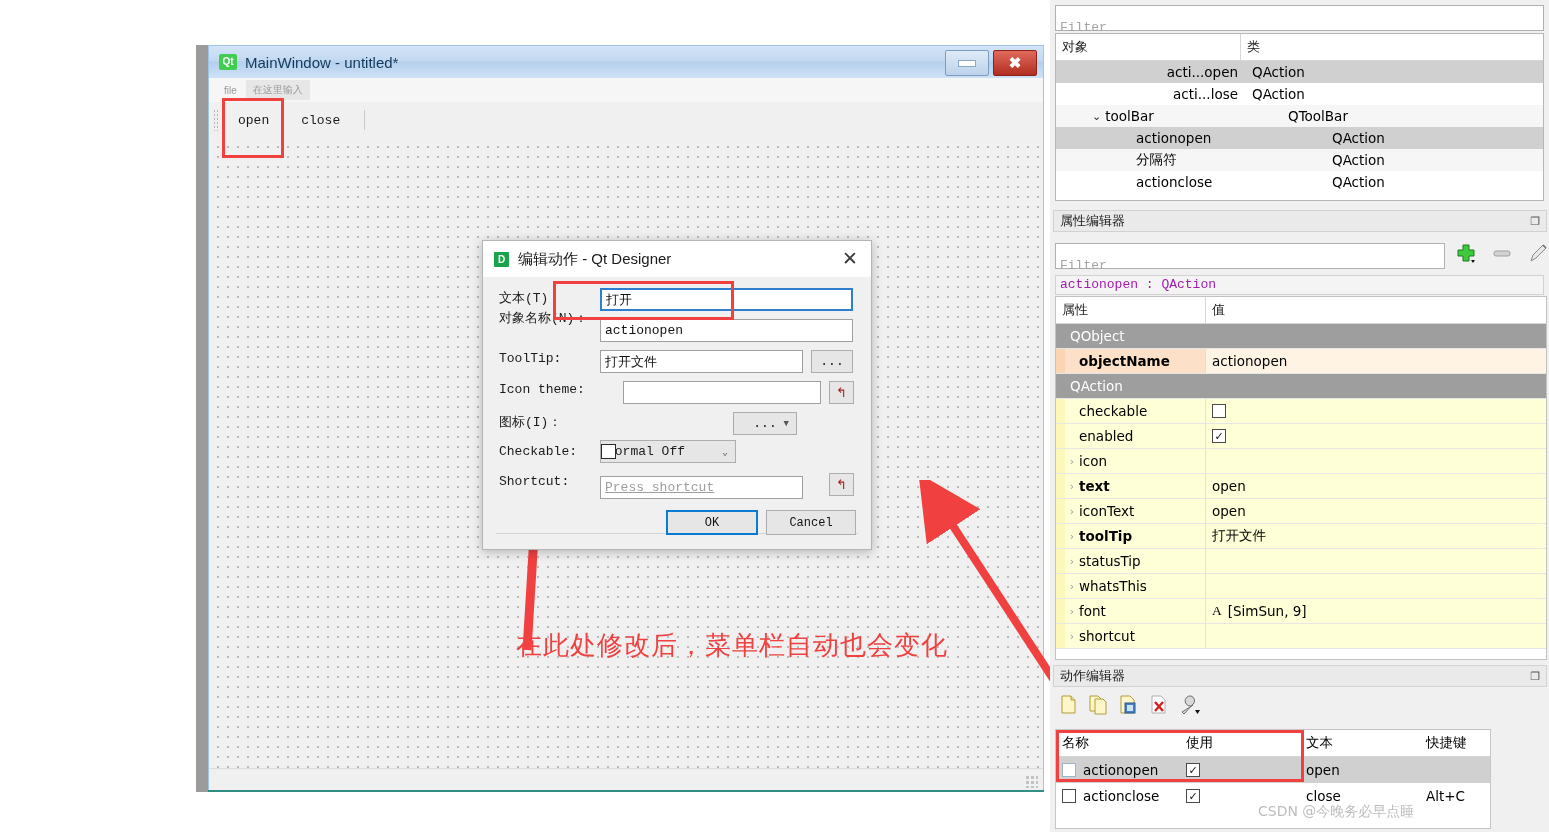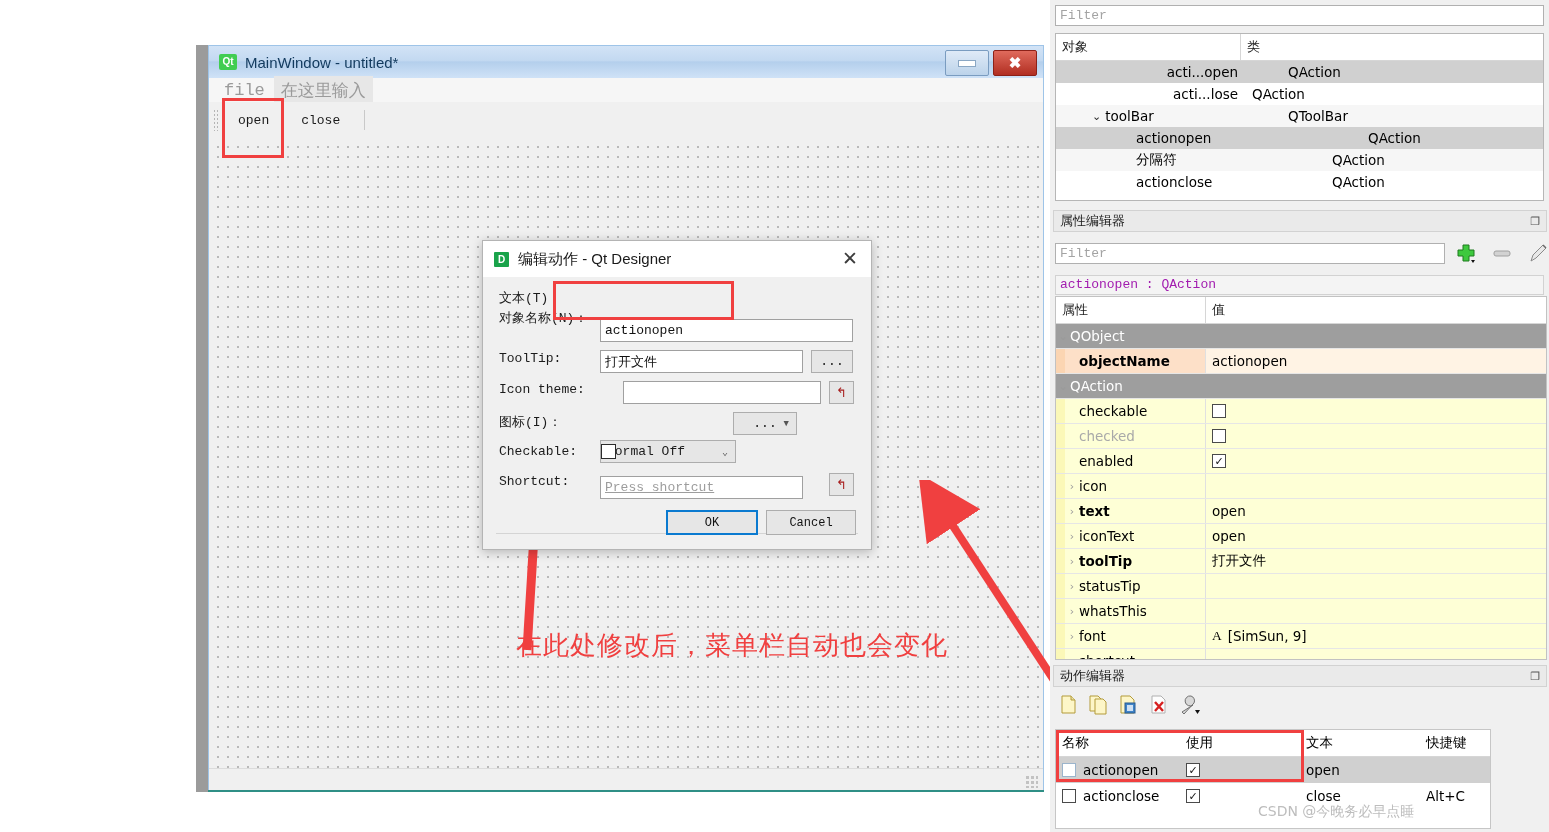--- a/index.html
+++ b/index.html
@@ -48,22 +48,22 @@
   }
   #btn-min{background:linear-gradient(to bottom,#dfeaf7,#bcd3ea);}
   #btn-min i{display:block;width:16px;height:5px;background:#ffffff;border:1px solid #8aa7c4;}
   #btn-close{background:linear-gradient(to bottom,#e06a5c,#b12e22);border-color:#8c2118;
              color:#fff;font-weight:bold;font-size:15px;}
   #mw-menubar{
     position:absolute;left:0;top:32px;right:0;height:24px;background:#f6f6f6;
     display:flex;align-items:center;border-bottom:1px solid #e4e4e4;
   }
   .menu-item{
-    font-size:17px;color:#9a9a9a;padding:3px 7px;margin-left:8px;
-    font-family:Liberation Mono, monospace;
+    font-size:10px;color:#9a9a9a;padding:3px 7px;margin-left:8px;
+    font-family:Liberation Sans, sans-serif;
   }
   #menu-placeholder{background:#e7e7e7;color:#9a9a9a;margin-left:2px;}
   #mw-toolbar{
     position:absolute;left:0;top:56px;right:0;height:36px;background:#f0f0f0;
     display:flex;align-items:center;border-bottom:1px solid #dadada;
   }
   #tb-grip{width:5px;height:22px;margin-left:4px;
     background-image:radial-gradient(#b5b5b5 1px, transparent 1px);
     background-size:3px 4px;}
   .tb-action{
@@ -167,38 +167,38 @@
   }
   .panelbar{
     height:22px;background:#eaeaea;border:1px solid #d2d2d2;box-sizing:border-box;
     display:flex;align-items:center;padding:0 6px;font-size:13px;color:#1b1b1b;
     font-family:"DejaVu Sans",sans-serif;
   }
   .panelbar .float-ic{margin-left:auto;font-size:11px;color:#555;}
   .filterbox{
     background:#fff;border:1px solid #b0b0b0;box-sizing:border-box;height:21px;
     font-family:"Liberation Mono",monospace;font-size:13px;color:#a3a3a3;
-    padding:0 4px;line-height:19px;
+    padding:12px 4px;line-height:19px;
   }
   .hdrrow{display:flex;background:#fff;border-bottom:1px solid #d6d6d6;height:26px;}
   .hdrcell{
     display:flex;align-items:center;font-size:13px;color:#1b1b1b;padding-left:6px;
     border-right:1px solid #d6d6d6;box-sizing:border-box;
     font-family:"DejaVu Sans",sans-serif;
   }
   
   #obj-filter{position:absolute;left:5px;top:5px;width:489px;}
   #obj-tree{position:absolute;left:5px;top:33px;width:489px;height:168px;
             background:#fff;border:1px solid #b6b6b6;box-sizing:border-box;overflow:hidden;}
   .tree-row{display:flex;height:22px;align-items:center;font-size:13.5px;
             font-family:"DejaVu Sans",sans-serif;}
   .tree-row .c1{width:190px;display:flex;align-items:center;height:100%;}
   .tree-row .c2{flex:1;padding-left:6px;}
   .tw{position:relative;width:100%;text-align:right;padding-right:8px;box-sizing:border-box;}
-  .sel{background:#d0d0d0;gap:36px;}
+  .sel{background:#d0d0d0;}
   .alt{background:#f6f6f6;}
   .chev-r{display:inline-block;font-size:11px;color:#2b2b2b;margin-right:4px;}
   
   #prop-bar{position:absolute;left:3px;top:210px;width:494px;}
   #prop-filter{position:absolute;left:5px;top:243px;width:390px;}
   #prop-objline{
     position:absolute;left:5px;top:275px;width:489px;height:20px;background:#f4f4f4;
     border:1px solid #d2d2d2;box-sizing:border-box;
     font-family:"Liberation Mono",monospace;font-size:13px;color:#a21caf;
     padding-left:4px;line-height:18px;
@@ -309,20 +309,21 @@
       <div id="dlg-icon">D</div>
       <div id="dlg-title">编辑动作 - Qt Designer</div>
       <div id="dlg-close">✕</div>
     </div>
 
     <div id="dlg-body">
 
       <div class="fld-row" style="left:16px;top:12px;">
         <div class="fld-label" style="width:88px;">文本(T)：</div>
       </div>
+      <div class="lineedit cn focused" style="position:absolute;left:117px;top:11px;width:253px;">打开</div>
 
       <div class="fld-row" style="left:16px;top:32px;">
         <div class="fld-label" style="width:88px;">对象名称(N)：</div>
       </div>
       <div class="lineedit" style="position:absolute;left:117px;top:42px;width:253px;">actionopen</div>
 
       <div class="fld-row" style="left:16px;top:74px;">
         <div class="fld-label" style="width:88px;">ToolTip:</div>
       </div>
       <div class="lineedit cn" style="position:absolute;left:117px;top:73px;width:203px;">打开文件</div>
@@ -474,30 +475,20 @@
       <div class="pname">
           <span class="marker m-y"></span>
           <span class="exp"></span>
           <span>checkable</span>
         </div>
       <div class="pval">
           <span class="cbx-sm"></span>
         </div>
     </div>
 
-    <div class="prow yellow">
-      <div class="pname">
-          <span class="marker m-y"></span>
-          <span class="exp"></span>
-          <span class="dim">checked</span>
-        </div>
-      <div class="pval">
-          <span class="cbx-sm"></span>
-        </div>
-    </div>
 
     <div class="prow yellow">
       <div class="pname">
           <span class="marker m-y"></span>
           <span class="exp"></span>
           <span>enabled</span>
         </div>
       <div class="pval">
           <span class="cbx-sm">✓</span>
         </div>

